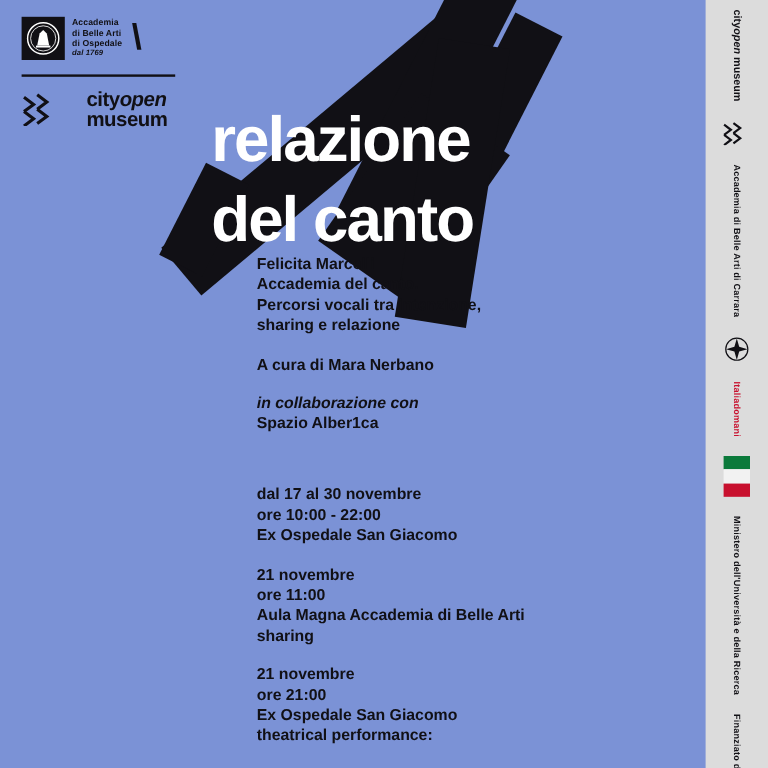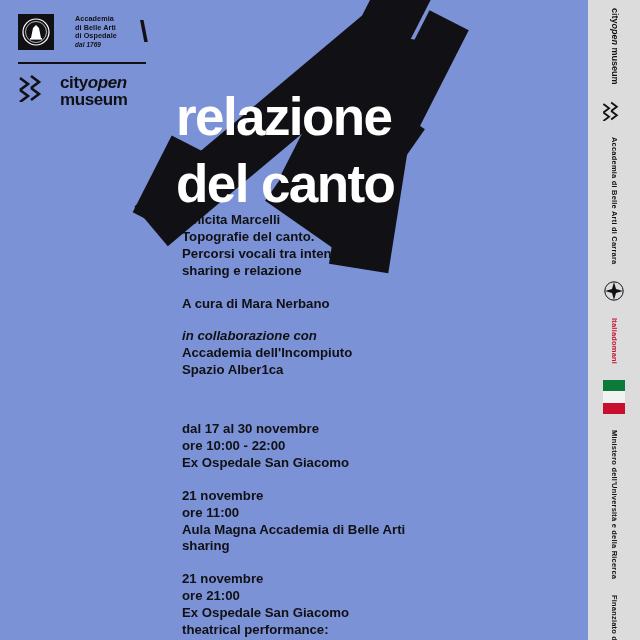--- a/index.html
+++ b/index.html
@@ -49,21 +49,21 @@
     left: 300px; top: 90px;
     transform: rotate(35deg);
   }
 
   
   .logo-block {
     position: absolute; left: 18px; top: 14px;
     width: 140px;
   }
   .logo-accademia {
-    display: flex; align-items: center; gap: 21px;
+    display: flex; align-items: center; gap: 6px;
     padding-bottom: 8px;
   }
   .accademia-seal {
     width: 36px; height: 36px;
     background: #111015;
     display: flex; align-items: center; justify-content: center;
     flex: none;
   }
   .accademia-seal svg { display:block; }
   .accademia-txt {
@@ -73,21 +73,21 @@
   .accademia-txt .yr { font-style: italic; font-weight: 700; font-size: 6.4px; }
   .slash {
     font-size: 30px; font-weight: 700; color: #111015;
     line-height: .8; margin-left: 2px;
   }
   .divider-h {
     width: 128px; height: 1.5px; background: #111015;
     margin: 4px 0 10px 0;
   }
   .logo-com {
-    display: flex; align-items: flex-start; gap: 8px;
+    display: flex; align-items: center; gap: 20px;
   }
   .com-mark { width: 34px; height: 28px; flex: none; }
   .com-text { line-height: 1.02; }
   .com-text .l1 { font-size: 17px; font-weight: 700; color: #111015; letter-spacing: -.4px; }
   .com-text .l1 em { font-style: italic; font-weight: 700; }
   .com-text .l2 { font-size: 17px; font-weight: 700; color: #111015; letter-spacing: -.4px; }
 
   
   .title {
     position: absolute; left: 176px; top: 92px;
@@ -99,21 +99,21 @@
     width: 430px;
     z-index: 3;
   }
   .title .l2 { margin-top: 18px; }
 
   
   .body {
     position: absolute; left: 182px; top: 212px;
     width: 330px; color: #111015; z-index: 4;
   }
-  .blk { margin-bottom: 16px; }
+  .blk { margin-bottom: 16px; margin-left: 32px; }
   .blk p { font-size: 13.2px; font-weight: 700; line-height: 1.28; }
   .blk p.it { font-style: italic; }
   .spacer-30 { height: 26px; }
 
   
   .rail {
     position: absolute; right: 0; top: 0;
     width: 52px; height: 640px;
     background: #dcdcdc;
     z-index: 5;
@@ -192,32 +192,31 @@
 
   <div class="title">
     <div class="l1">relazione</div>
     <div class="l2">del canto</div>
   </div>
 
   <div class="body">
 
     <div class="blk">
       <p>Felicita Marcelli</p>
-      <p>Topografie del canto.</p>
+      <p>Accademia del canto.</p>
       <p>Percorsi vocali tra intenzione,</p>
       <p>sharing e relazione</p>
     </div>
 
     <div class="blk">
       <p>A cura di Mara Nerbano</p>
     </div>
 
     <div class="blk">
       <p class="it">in collaborazione con</p>
-      <p>Accademia dell'Incompiuto</p>
       <p>Spazio Alber1ca</p>
     </div>
 
     <div class="spacer-30"></div>
 
     <div class="blk">
       <p>dal 17 al 30 novembre</p>
       <p>ore 10:00 - 22:00</p>
       <p>Ex Ospedale San Giacomo</p>
     </div>

